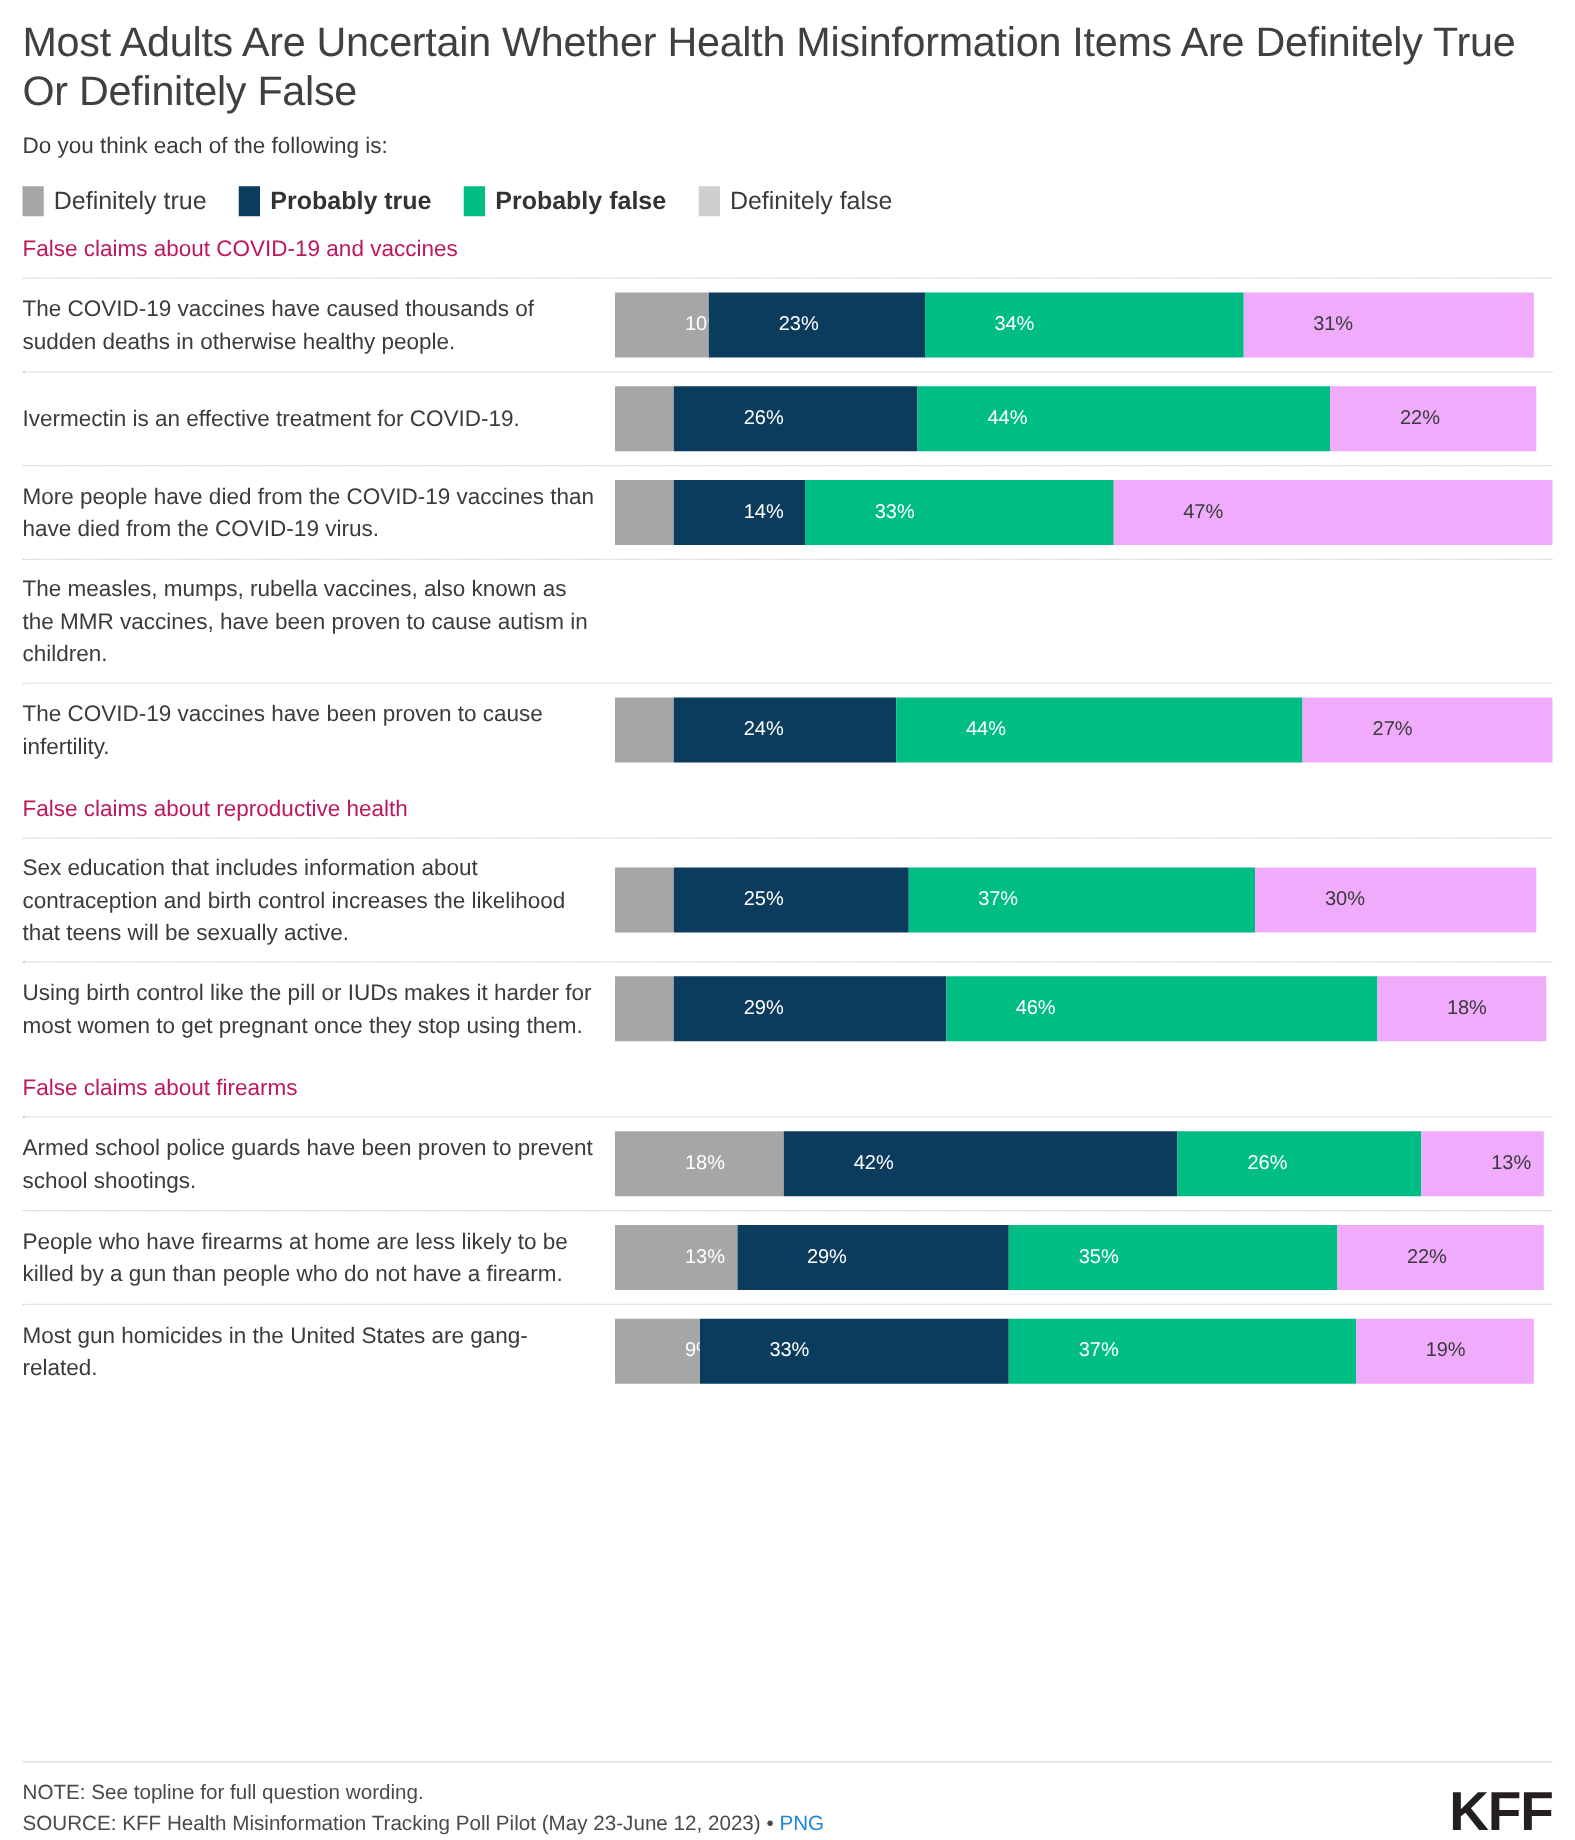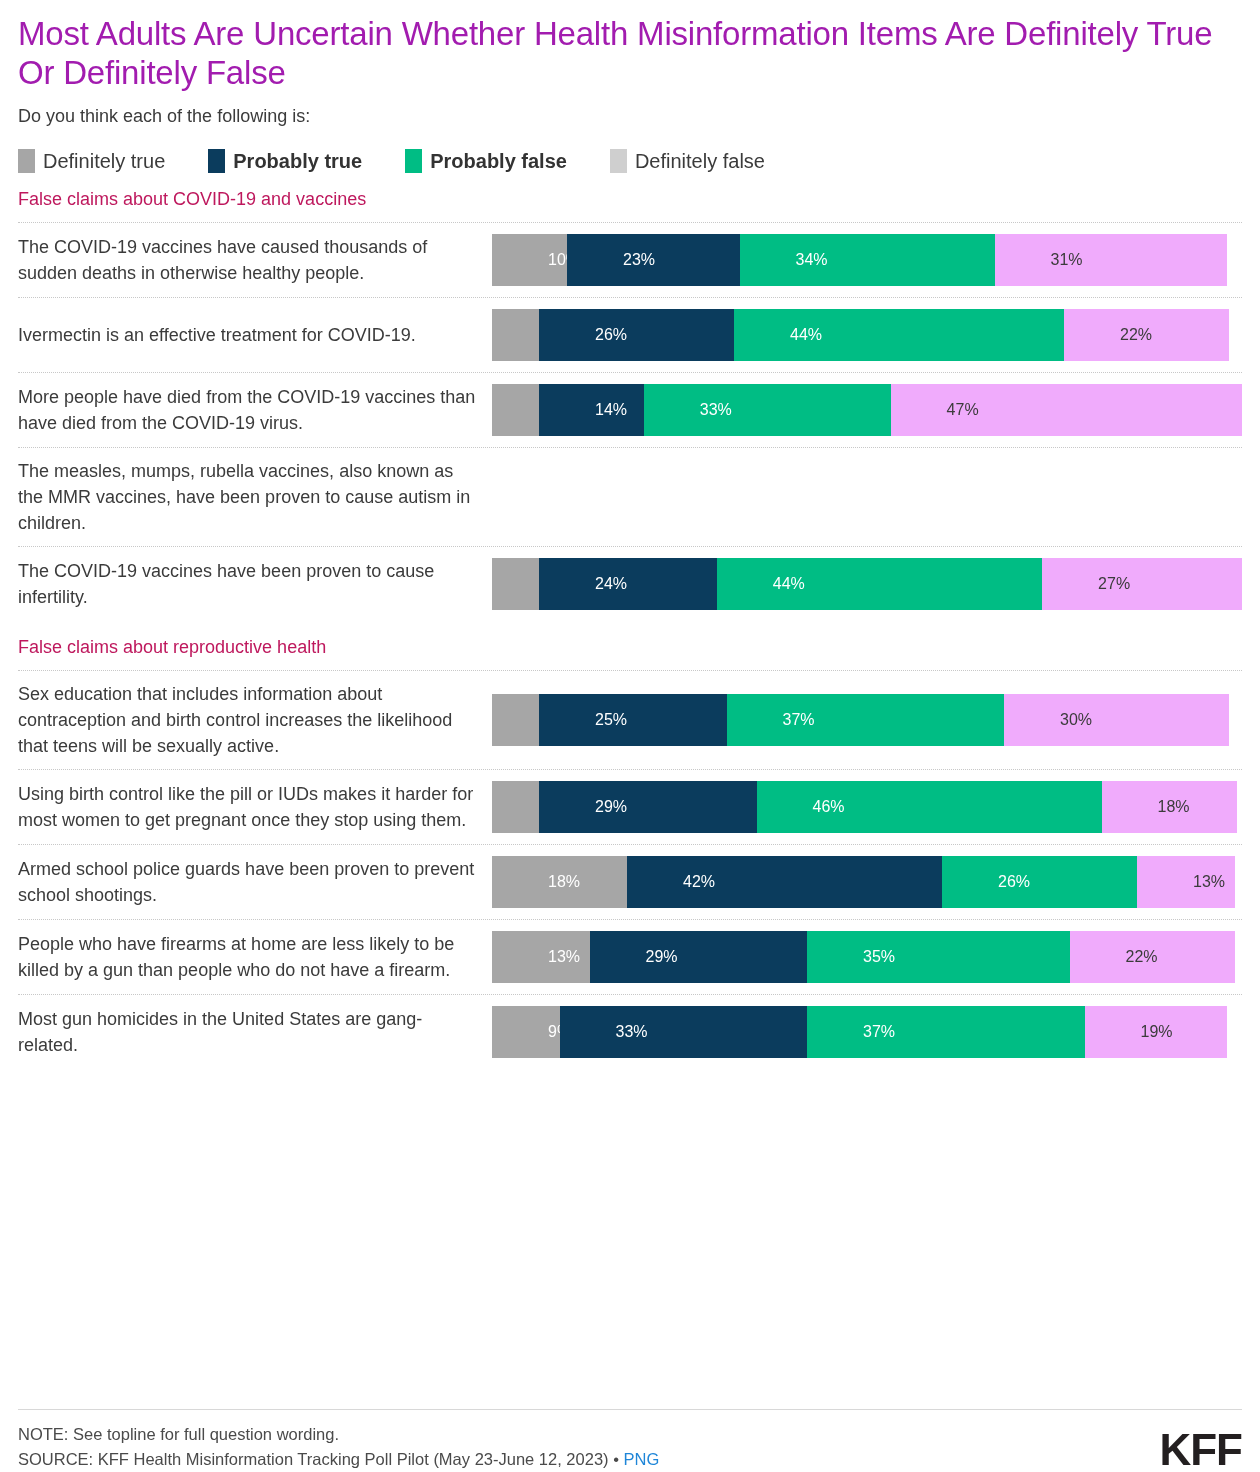--- a/index.html
+++ b/index.html
@@ -15,36 +15,36 @@
     overflow: hidden;
   }
 
   .chart-wrap { padding: 0 18px; position: relative; height: 100%; }
 
   
   .title {
     font-size: 33px;
     line-height: 39px;
     font-weight: 400;
-    color: #a21caf;
+    color: #404040;
     margin: 14px 0 0 0;
     letter-spacing: -0.2px;
   }
   .subtitle {
     font-size: 18px;
     color: #3b3b3b;
     margin-top: 14px;
   }
 
   
   .legend {
     display: flex;
     align-items: center;
     margin-top: 22px;
-    gap: 17px;
+    gap: 0px;
   }
   .legend-item {
     display: flex;
     align-items: center;
     margin-right: 26px;
   }
   .legend-swatch {
     width: 17px; height: 24px;
     margin-right: 8px;
     flex: 0 0 auto;
@@ -267,20 +267,21 @@
             <span>29%</span>
           </div>
           <div class="seg s-pf" style="width: 46%;">
             <span>46%</span>
           </div>
           <div class="seg s-df" style="width: 18%;">
             <span>18%</span>
           </div>
         </div>
       </div>
+      <div class="section-head">False claims about firearms</div>
       <div class="rule"></div>
       <div class="row">
         <div class="row-label">Armed school police guards have been proven to prevent school shootings.</div>
         <div class="row-bar">
           <div class="seg s-dt" style="width: 18%;">
             <span>18%</span>
           </div>
           <div class="seg s-pt" style="width: 42%;">
             <span>42%</span>
           </div>

